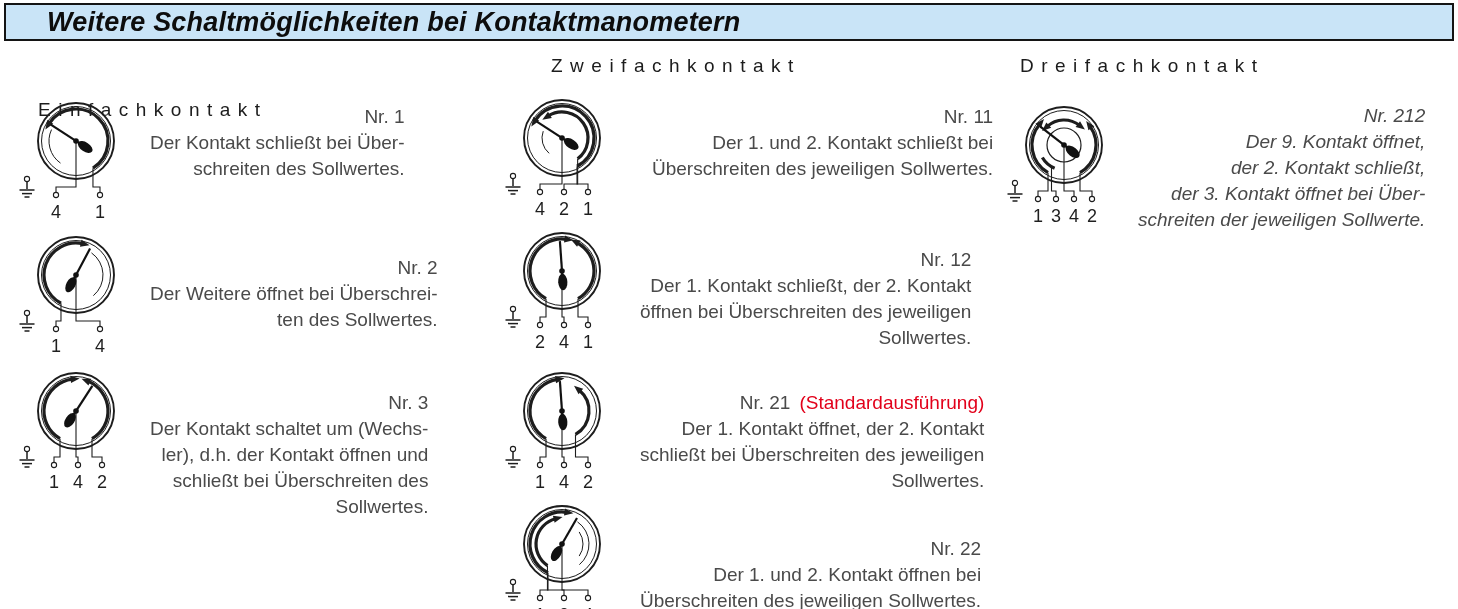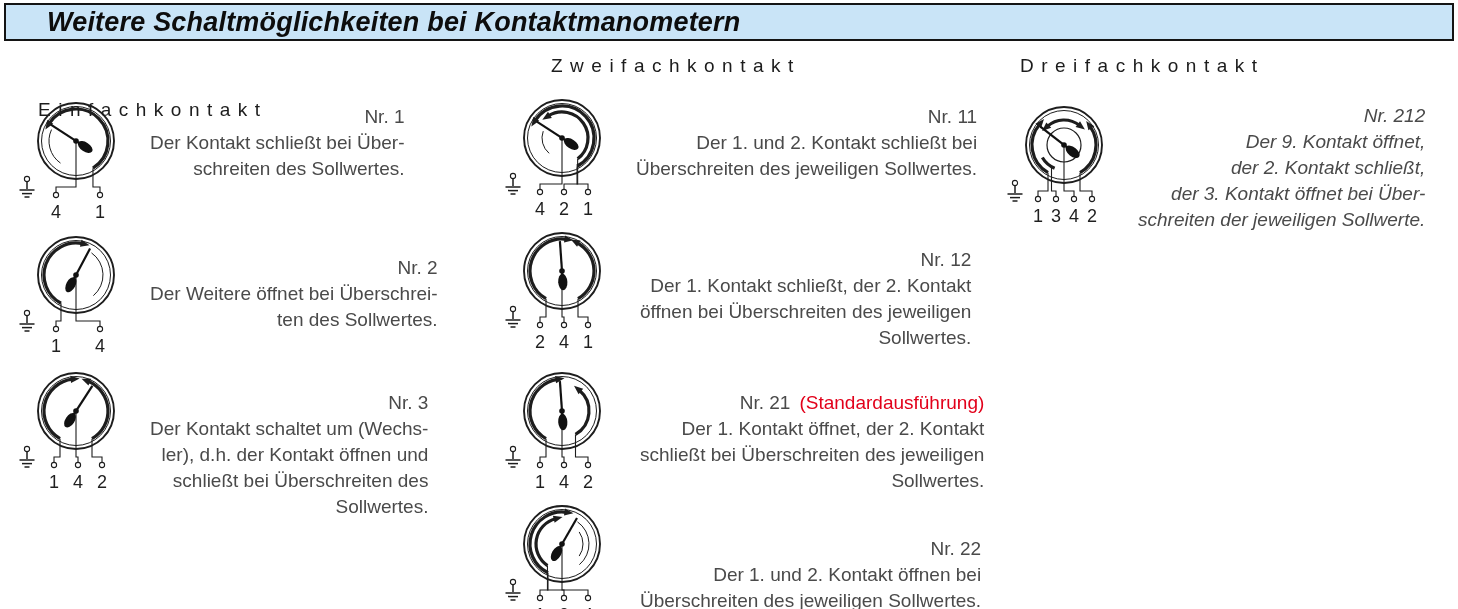--- a/index.html
+++ b/index.html
@@ -157,21 +157,21 @@
         <line x1="3.5" y1="95" x2="18.5" y2="95"></line>
         <line x1="6" y1="98.6" x2="16" y2="98.6"></line>
         <line x1="8.5" y1="102" x2="13.5" y2="102"></line>
             </g>
             <g>
         <line x1="72.58" y1="54.17" x2="34.84" y2="29.66" stroke="#111" stroke-width="2.2"></line>
         <ellipse cx="69.23" cy="51.99" rx="4.6" ry="8.2" fill="#111" transform="rotate(-57 69.23 51.99)"></ellipse>
         <circle cx="60" cy="46" r="2.8" fill="#111"></circle>
             </g>
           </svg>
-          <div class="entry-text" style="left: 134px; top: 12px;">
+          <div class="entry-text" style="left: 150px; top: 12px;">
             <div class="entry-title"><span>Nr. 11</span></div>
             <div class="entry-line">Der 1. und 2. Kontakt schließt bei</div>
             <div class="entry-line">Überschreiten des jeweiligen Sollwertes.</div>
           </div>
         </div>
         <div class="entry" style="left: 502px; top: 225px;">
           <svg width="130" height="128" viewBox="0 0 130 128" xmlns="http://www.w3.org/2000/svg">
             <circle class="gauge-stroke" cx="60" cy="46" r="38" stroke-width="1.9"></circle>
             <circle class="gauge-stroke" cx="60" cy="46" r="34.5" stroke-width="1"></circle>
             <polyline class="gauge-stroke" stroke-width="1.1" points="44.00,73.71 44.00,92 38,92 38,97.4"></polyline>

